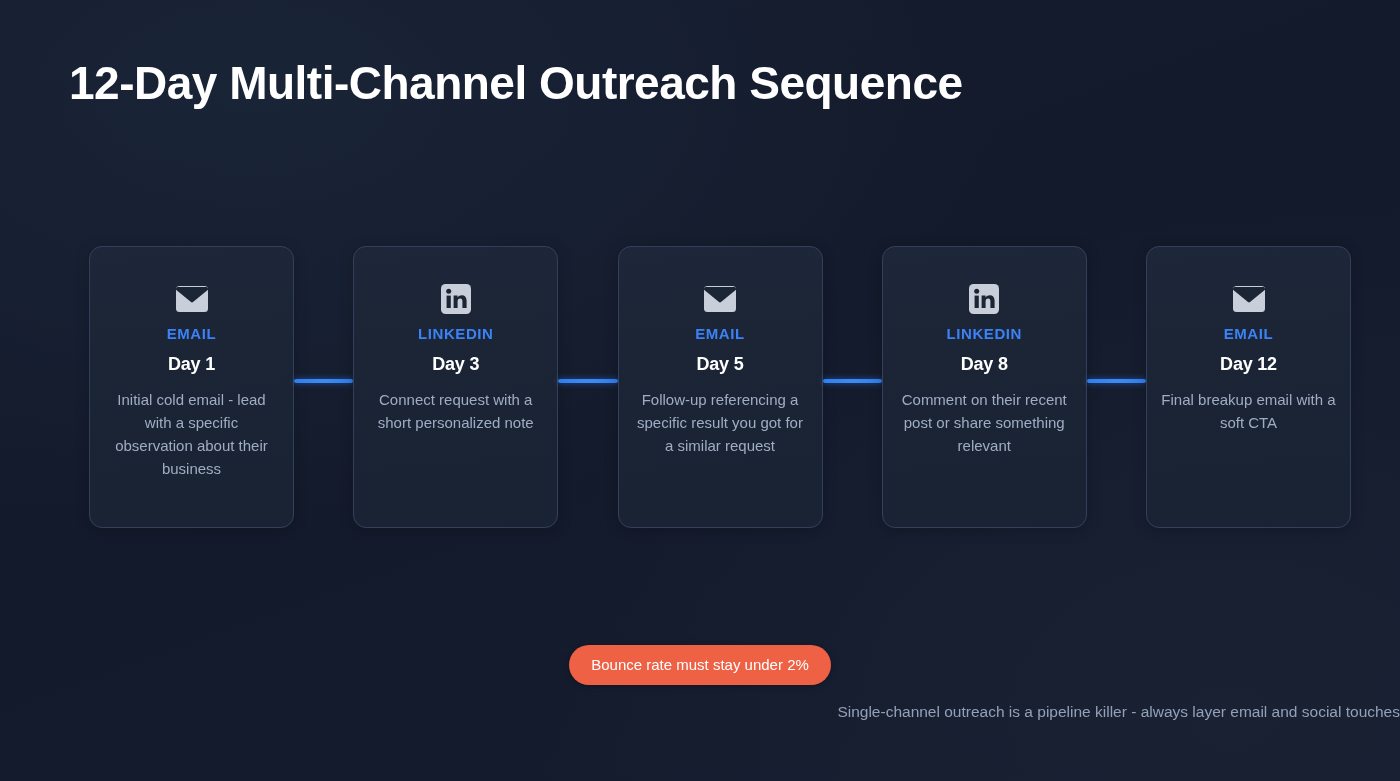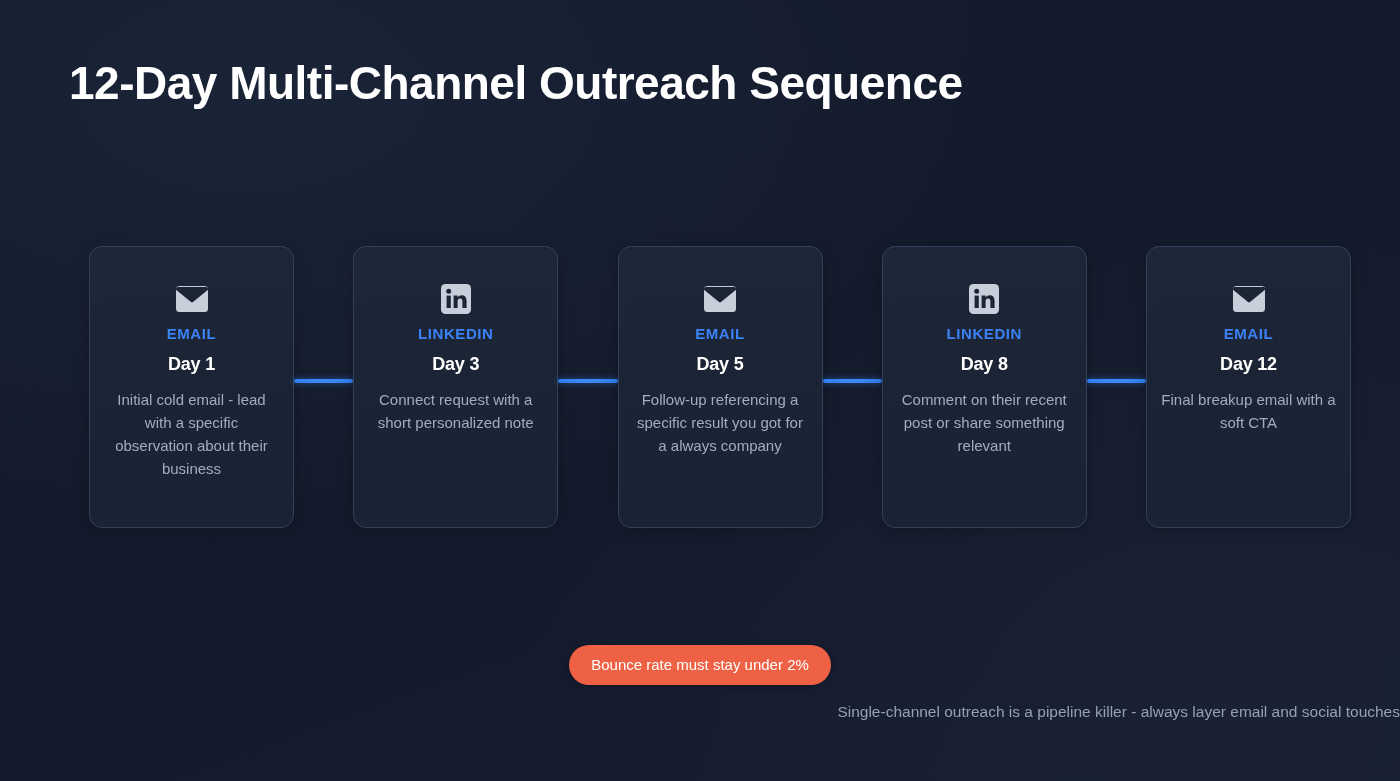--- a/index.html
+++ b/index.html
@@ -192,21 +192,21 @@
     <div class="card">
       <div class="card-icon">
         <svg width="32" height="26" viewBox="0 0 32 26" aria-hidden="true">
           <rect x="0" y="0" width="32" height="26" rx="3.5" fill="#c8cfdb"></rect>
           <path d="M1.5 3.2 L16 14.2 L30.5 3.2 L30.5 1 L1.5 1 Z" fill="#1c2534"></path>
           <path d="M0.4 2.1 L16 14.8 L31.6 2.1" fill="none" stroke="#1c2534" stroke-width="3.2" stroke-linejoin="round"></path>
         </svg>
       </div>
       <div class="card-channel">EMAIL</div>
       <div class="card-day">Day 5</div>
-      <div class="card-desc">Follow-up referencing a specific result you got for a always company</div>
+      <div class="card-desc">Follow-up referencing a specific result you got for a similar request</div>
     </div>
 
     <div class="connector">
       <div class="line"></div>
     </div>
 
     <div class="card">
       <div class="card-icon">
         <svg width="30" height="30" viewBox="0 0 30 30" aria-hidden="true">
           <rect x="0" y="0" width="30" height="30" rx="4.5" fill="#c8cfdb"></rect>

